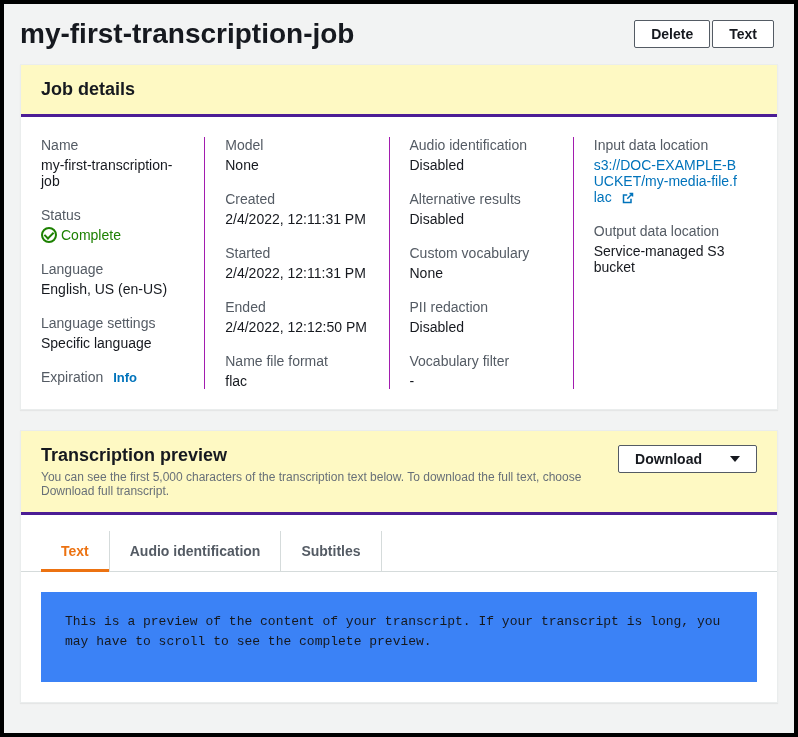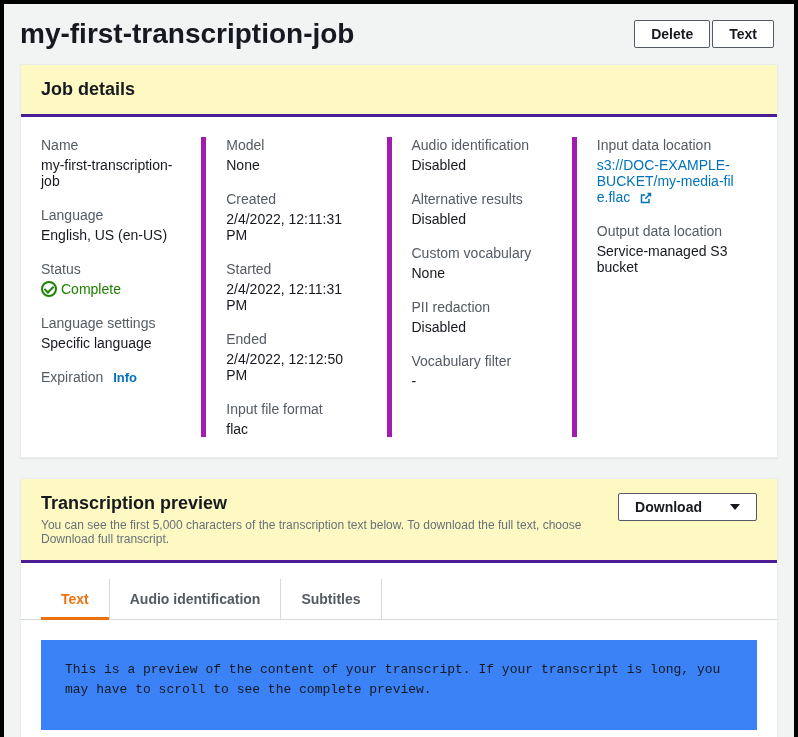--- a/index.html
+++ b/index.html
@@ -77,21 +77,21 @@
   justify-content: space-between;
   align-items: flex-start;
 }
 .details-grid {
   display: flex;
   padding: 20px;
 }
 .details-col {
   flex: 1;
   padding: 0 20px;
-  border-left: 5px solid #a21caf;
+  border-left: 1px solid #a21caf;
 }
 .details-col:first-child {
   border-left: none;
   padding-left: 0;
 }
 .detail-item {
   margin-bottom: 18px;
 }
 .detail-item:last-child {
   margin-bottom: 0;
@@ -209,31 +209,31 @@
       <h2>Job details</h2>
     </div>
     <div class="details-grid">
 
       <div class="details-col">
         <div class="detail-item">
           <div class="detail-label">Name</div>
           <div class="detail-value">my-first-transcription-job</div>
         </div>
         <div class="detail-item">
-          <div class="detail-label">Language</div>
-          <div class="detail-value">English, US (en-US)</div>
-        </div>
-        <div class="detail-item">
           <div class="detail-label">Status</div>
           <div class="detail-value status-complete">
             <span class="check-icon"></span>
             <span>Complete</span>
           </div>
         </div>
         <div class="detail-item">
+          <div class="detail-label">Language</div>
+          <div class="detail-value">English, US (en-US)</div>
+        </div>
+        <div class="detail-item">
           <div class="detail-label">Language settings</div>
           <div class="detail-value">Specific language</div>
         </div>
         <div class="detail-item">
           <div class="detail-label">
             <span>Expiration</span>
             <span class="info-link">Info</span>
           </div>
         </div>
       </div>
@@ -249,21 +249,21 @@
         </div>
         <div class="detail-item">
           <div class="detail-label">Started</div>
           <div class="detail-value">2/4/2022, 12:11:31 PM</div>
         </div>
         <div class="detail-item">
           <div class="detail-label">Ended</div>
           <div class="detail-value">2/4/2022, 12:12:50 PM</div>
         </div>
         <div class="detail-item">
-          <div class="detail-label">Input file format</div>
+          <div class="detail-label">Name file format</div>
           <div class="detail-value">flac</div>
         </div>
       </div>
 
       <div class="details-col">
         <div class="detail-item">
           <div class="detail-label">Audio identification</div>
           <div class="detail-value">Disabled</div>
         </div>
         <div class="detail-item">

